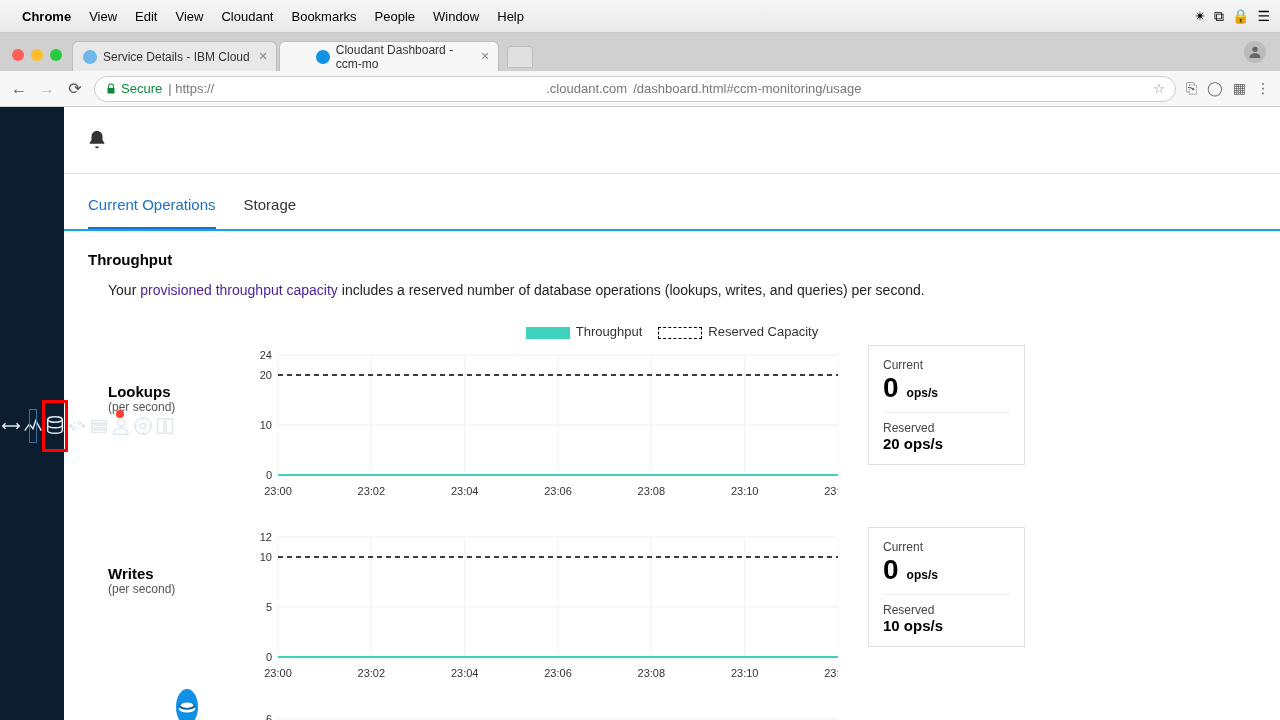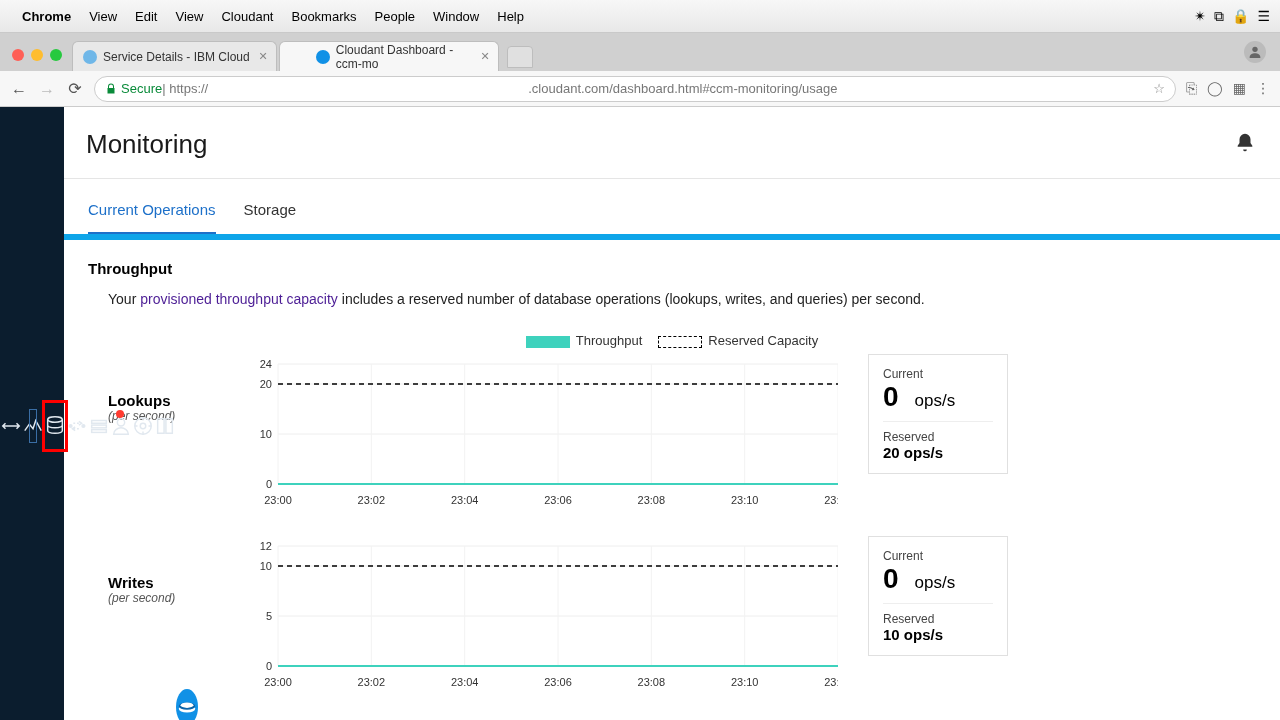--- a/index.html
+++ b/index.html
@@ -22,66 +22,66 @@
 .tab.active { background: #f7f7f7; padding-left: 36px; }
 .tab .favicon { width: 14px; height: 14px; border-radius: 50%; margin-right: 6px; flex-shrink:0;}
 .tab .close { position: absolute; right: 8px; font-size: 11px; color: #888; }
 .tabstrip .newtab { width: 26px; height: 22px; background:#e0e0e0; border-radius:4px 4px 0 0; margin-left:6px; margin-bottom:3px; border:1px solid #bdbdbd;}
 .tabstrip .acct { position:absolute; right:14px; top:8px; width:22px; height:22px; border-radius:50%; background:#bbb; display:flex;align-items:center;justify-content:center;color:#666;}
 
 
 .urlbar { height: 36px; background: #f7f7f7; display: flex; align-items: center; padding: 0 10px; border-bottom: 1px solid #ccc; gap: 10px; }
 .urlbar .navbtn { width: 18px; text-align:center; color:#555; font-size:16px; cursor:pointer;}
 .urlbar .navbtn.dis { color:#bbb; }
-.urlbar .omnibox { flex: 1; height: 26px; border: 1px solid #ccc; border-radius: 14px; background:#fff; display:flex; align-items:center; padding: 0 10px; font-size:13px; overflow:hidden;}
+.urlbar .omnibox { flex: 1; height: 26px; border: 1px solid #ccc; border-radius: 14px; background:#fff; display:flex; align-items:center; padding: 0 10px; font-size:13px; gap:6px; overflow:hidden;}
 .urlbar .omnibox .secure { color:#0a8b3a; display:flex;align-items:center;gap:4px;}
 .urlbar .omnibox .url-gray{ color:#777;}
 .urlbar .icons-right{display:flex;gap:10px;color:#666;font-size:14px;}
 
 
 .app { display:flex; height: calc(720px - 22px - 38px - 36px); }
 .sidebar { width: 64px; background: #0b1d2e; color:#fff; display:flex; flex-direction:row; align-items:center; padding-top:14px; gap:0; position:relative;}
 .sidebar .item { width:48px; height:48px; display:flex; align-items:center; justify-content:center; color:#e1e8ef; position:relative; cursor:pointer;}
 .sidebar .item.highlight { outline:3px solid #ff0000; outline-offset:-1px;}
 .sidebar .avatar { width:36px;height:36px;border-radius:50%;background:#1191e6;display:flex;align-items:center;justify-content:center;margin-top:auto;margin-bottom:6px;}
 .sidebar .logout{font-size:12px;color:#fff;margin-bottom:10px;cursor:pointer;}
 .red-dot{position:absolute;top:8px;right:8px;width:8px;height:8px;background:#ff3b30;border-radius:50%;}
 
 .main { flex:1; background:#fff; overflow:auto; }
 .page-header { display:flex; align-items:center; justify-content:space-between; padding: 22px 24px 18px 22px; border-bottom:1px solid #e5e5e5;}
 .page-header h1 { font-size:26px; font-weight:400; color:#1a1a1a;}
 .bell { color:#444; }
 
-.tabs { display:flex; gap:28px; padding: 0 24px; border-bottom:6px solid #0ea5e9; margin-top:8px;}
+.tabs { display:flex; gap:28px; padding: 0 24px; border-bottom:2px solid #0ea5e9; margin-top:8px;}
 .tabs .tabh { padding: 14px 0; font-size:15px; color:#333; cursor:pointer; border-bottom:2px solid transparent;}
 .tabs .tabh.active { color:#1d70c9; border-bottom-color:#1d70c9;}
 
 .content { padding: 20px 24px; }
 .section-title { font-size:15px; font-weight:700; margin-bottom:14px;}
 .desc { font-size:14px; color:#222; margin-left:20px; margin-bottom:26px;}
 .desc a { color:#4c1d95; text-decoration:none;}
 
 .legend { display:flex; gap:16px; align-items:center; justify-content:center; font-size:13px; color:#333; margin-bottom:6px;}
 .legend .swatch{width:44px;height:12px;display:inline-block;margin-right:6px;vertical-align:middle;}
 .swatch.fill{background:#3ed2bd;}
 .swatch.dash{border:1.5px dashed #000;background:#fff;}
 
 .chart-row { display:flex; align-items:flex-start; gap:30px; margin-bottom:18px;}
 .chart-label { width:100px; text-align:left; padding-top:38px;margin-left:20px;}
 .chart-label .name{font-size:15px;font-weight:600;}
-.chart-label .unit{font-size:12px;color:#555;font-style:italic;}
+.chart-label .unit{font-size:12px;color:#555;}
 .chart-box { position:relative; width:600px;}
 .chart-svg { width:600px; height:150px;}
 .through-line{stroke:#3ed2bd;stroke-width:2;fill:none;}
 .dash-line{stroke:#000;stroke-width:1.5;stroke-dasharray:5 4;fill:none;}
 
-.summary { border:1px solid #e0e0e0; width:140px; padding:12px 14px; font-size:13px;}
+.summary { border:1px solid #e0e0e0; width:157px; padding:12px 14px; font-size:13px;}
 .summary .lbl{color:#444;font-size:12px;}
 .summary .big{font-size:28px;font-weight:700;display:inline;}
-.summary .suffix{font-size:17px;font-weight:400;margin-left:16px;}
+.summary .suffix{font-size:12px;font-weight:700;margin-left:8px;}
 .summary hr{border:none;border-top:1px solid #eee;margin:8px 0;}
 .summary .val{font-size:15px;font-weight:700;}
 
 svg.icon { width:22px;height:22px;stroke:#e1e8ef;fill:none;stroke-width:1.6;}
 </style>
 </head>
 <body>
 
 <div class="mac-menubar">
   <span class="apple"></span>
@@ -212,21 +212,20 @@
           <ellipse cx="12" cy="14" rx="9" ry="4" fill="#fff"></ellipse>
           <ellipse cx="12" cy="11" rx="9" ry="4" fill="#0b63a8"></ellipse>
           <ellipse cx="12" cy="10" rx="7" ry="3" fill="#fff"></ellipse>
         </svg>
     </div>
     <div class="logout">Log Out</div>
   </div>
 
   <div class="main">
     <div class="page-header">
-      <h1>Monitoring</h1>
       <span class="bell">
         <svg width="22" height="22" viewBox="0 0 24 24" fill="#333">
             <path d="M12 2a6 6 0 00-6 6v4l-2 3v1h16v-1l-2-3V8a6 6 0 00-6-6zM10 19a2 2 0 104 0h-4z"></path>
           </svg>
       </span>
     </div>
 
     <div class="tabs">
       <div class="tabh active">Current Operations</div>
       <div class="tabh">Storage</div>

